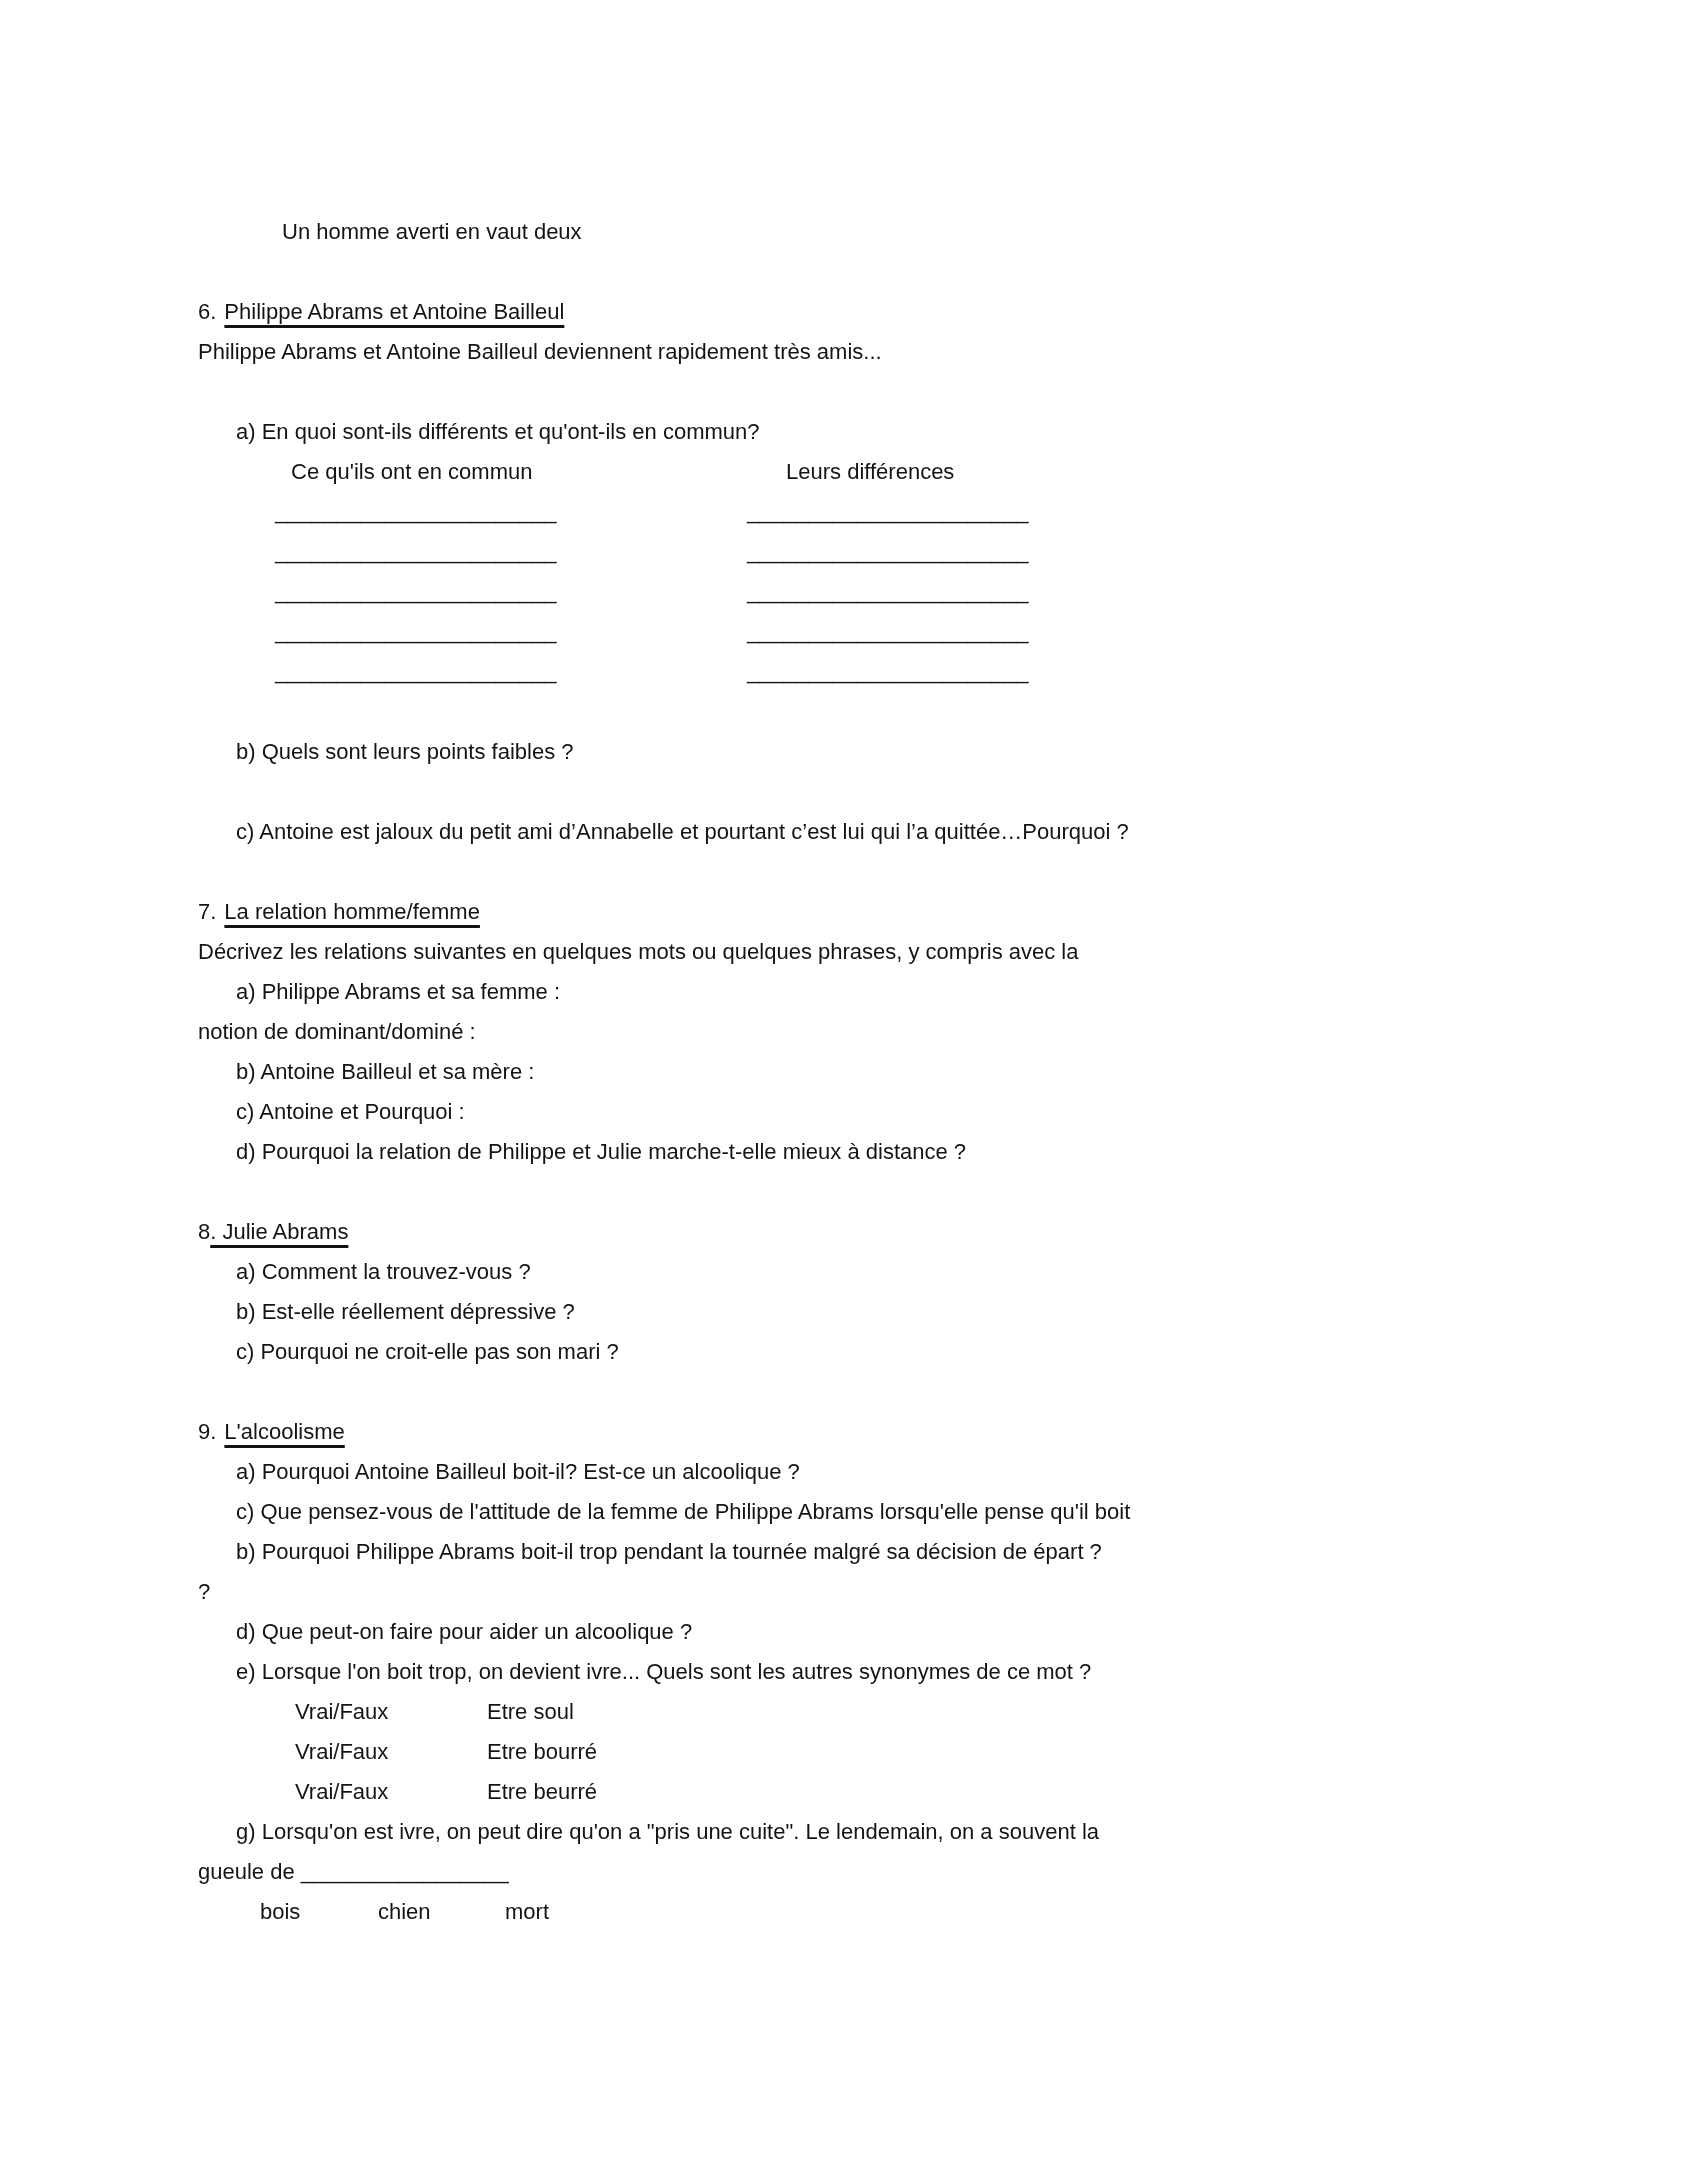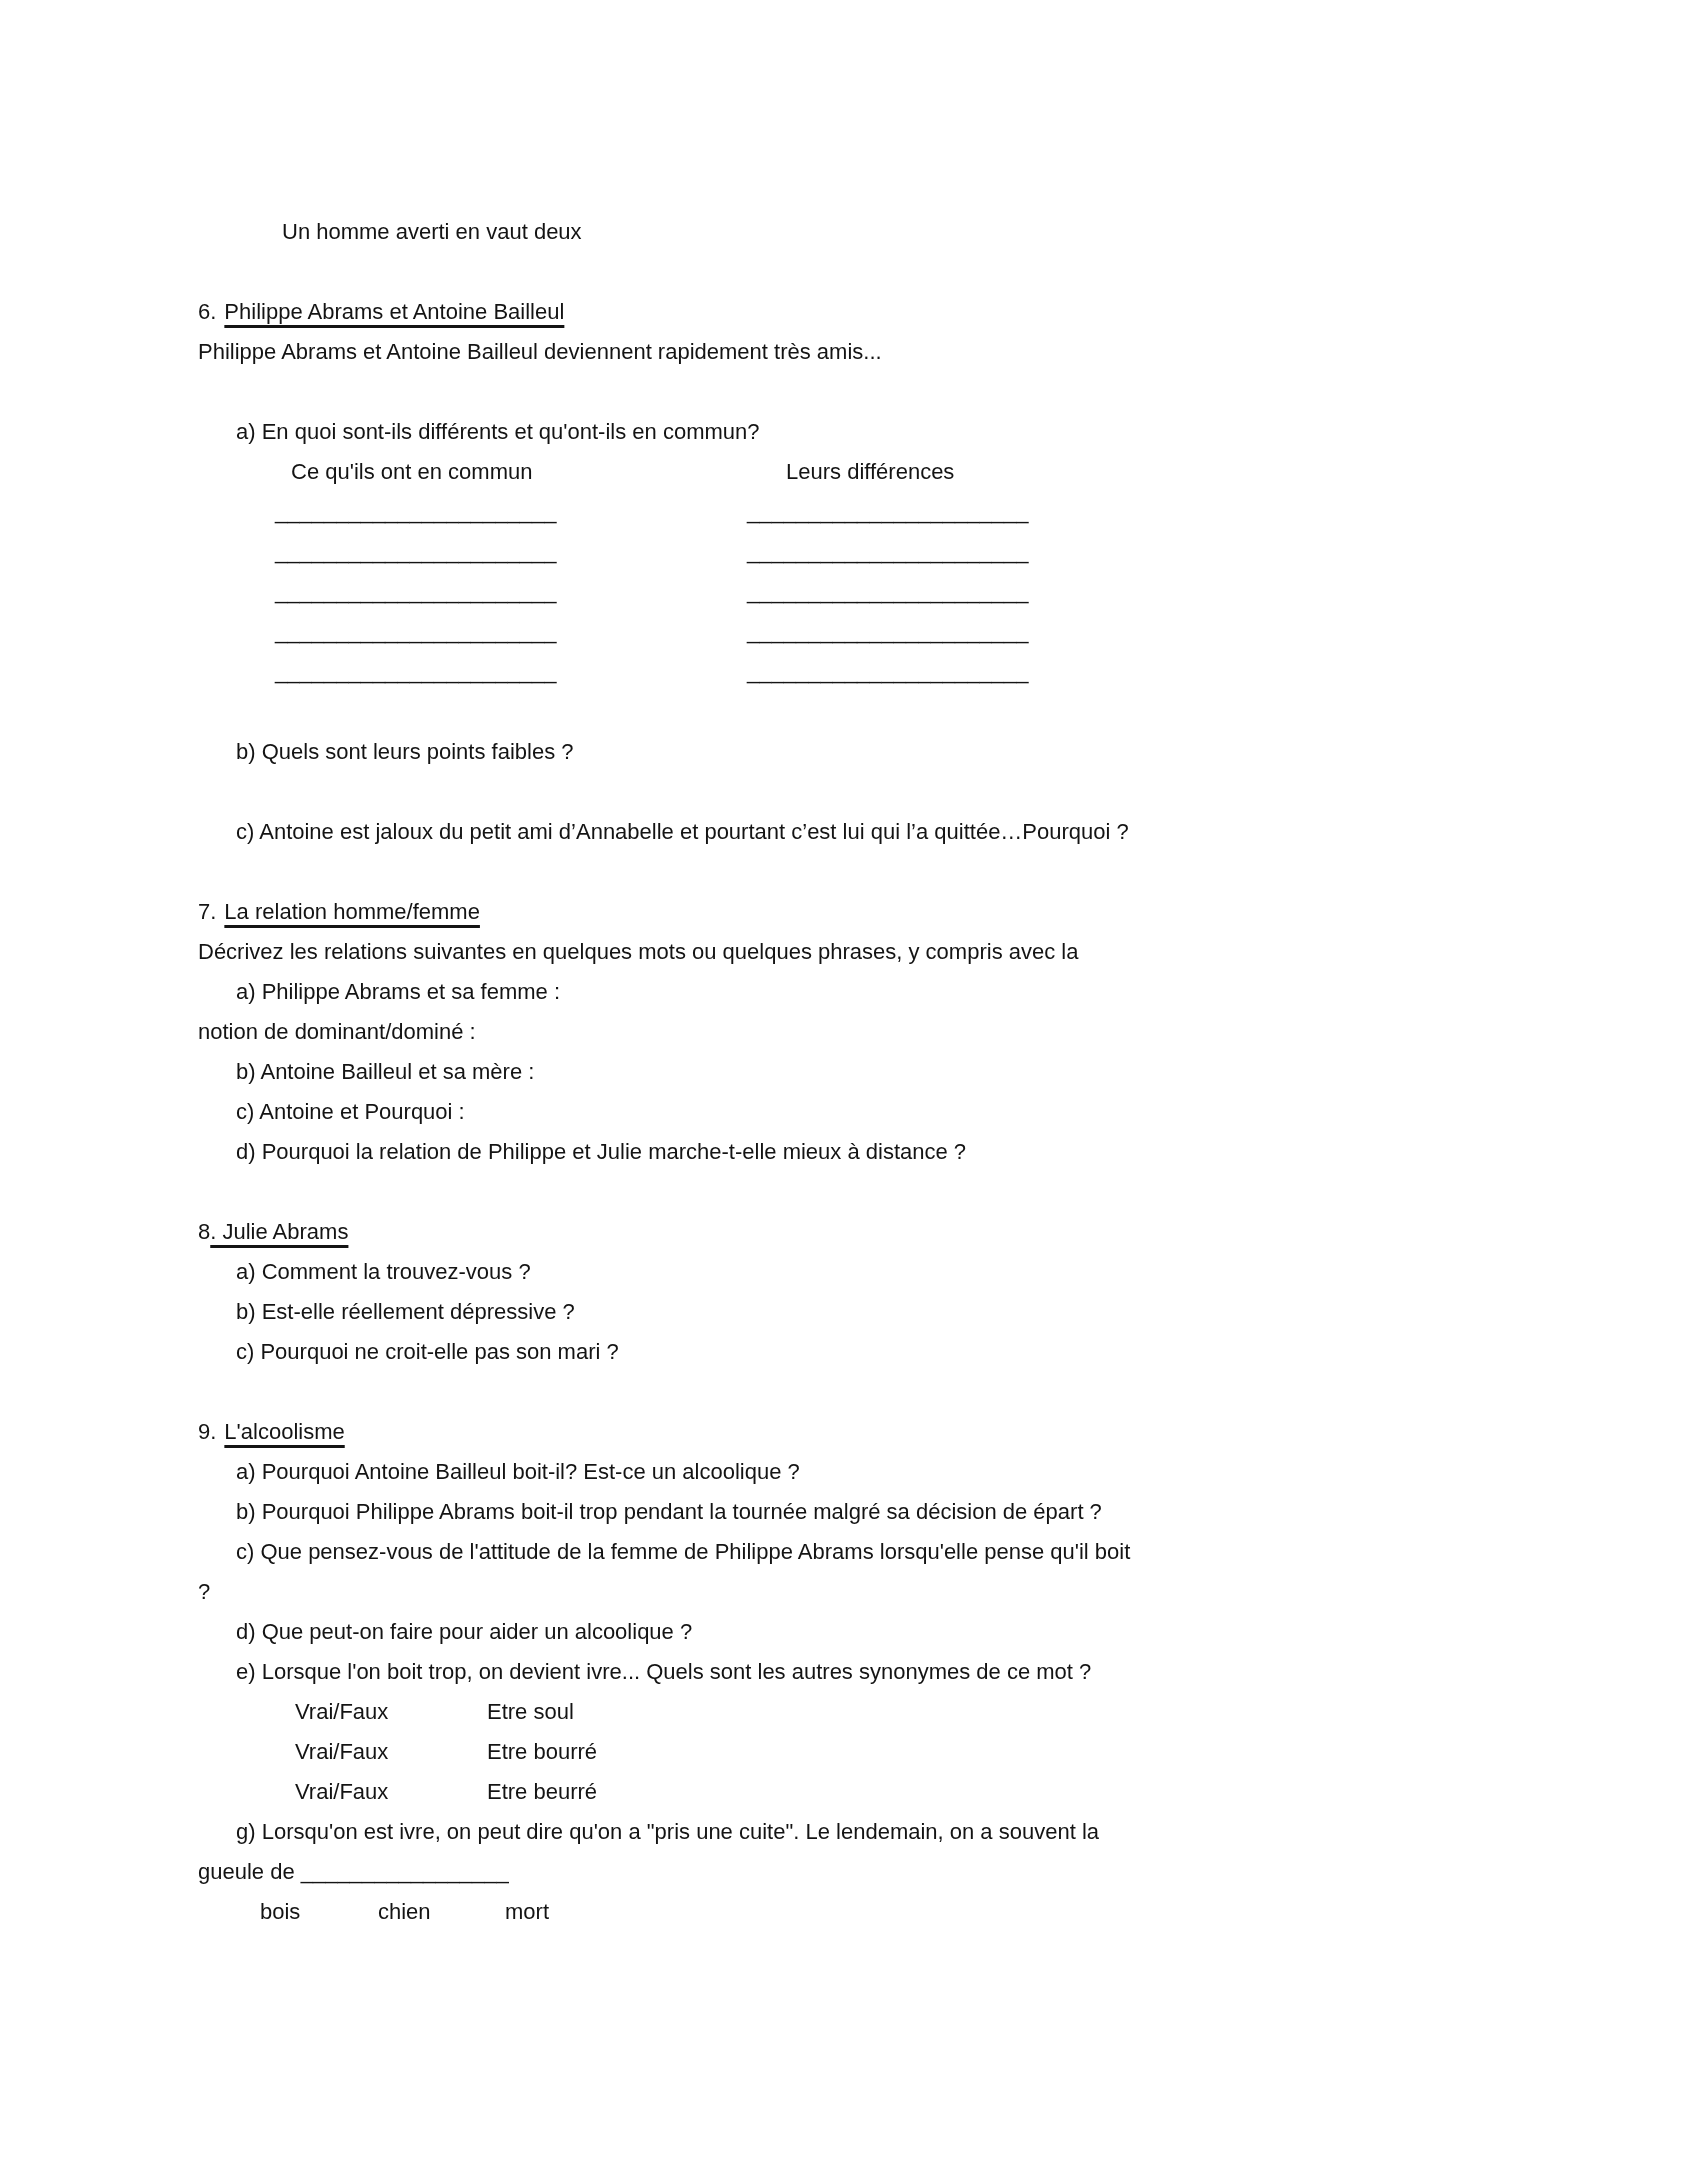--- a/index.html
+++ b/index.html
@@ -73,22 +73,22 @@
   <div class="line"></div>
 
   <div class="line"><span>8</span><span class="u">. Julie Abrams</span></div>
   <div class="line indent-item">a) Comment la trouvez-vous ?</div>
   <div class="line indent-item">b) Est-elle réellement dépressive ?</div>
   <div class="line indent-item">c) Pourquoi ne croit-elle pas son mari ?</div>
   <div class="line"></div>
 
   <div class="line"><span class="num">9.</span><span class="u">L'alcoolisme</span></div>
   <div class="line indent-item">a) Pourquoi Antoine Bailleul boit-il? Est-ce un alcoolique ?</div>
+  <div class="line indent-item">c) Que pensez-vous de l'attitude de la femme de Philippe Abrams lorsqu'elle pense qu'il boit</div>
   <div class="line indent-item">b) Pourquoi Philippe Abrams boit-il trop pendant la tournée malgré sa décision de épart ?</div>
-  <div class="line indent-item">c) Que pensez-vous de l'attitude de la femme de Philippe Abrams lorsqu'elle pense qu'il boit</div>
   <div class="line">?</div>
   <div class="line indent-item">d) Que peut-on faire pour aider un alcoolique ?</div>
   <div class="line indent-item">e) Lorsque l'on boit trop, on devient ivre... Quels sont les autres synonymes de ce mot ?</div>
 
   <div class="line"><span class="vf-label">Vrai/Faux</span><span>Etre soul</span></div>
   <div class="line"><span class="vf-label">Vrai/Faux</span><span>Etre bourré</span></div>
   <div class="line"><span class="vf-label">Vrai/Faux</span><span>Etre beurré</span></div>
 
   <div class="line indent-item">g) Lorsqu'on est ivre, on peut dire qu'on a "pris une cuite". Le lendemain, on a souvent la</div>
   <div class="line"><span>gueule de </span><span>_________________</span></div>

